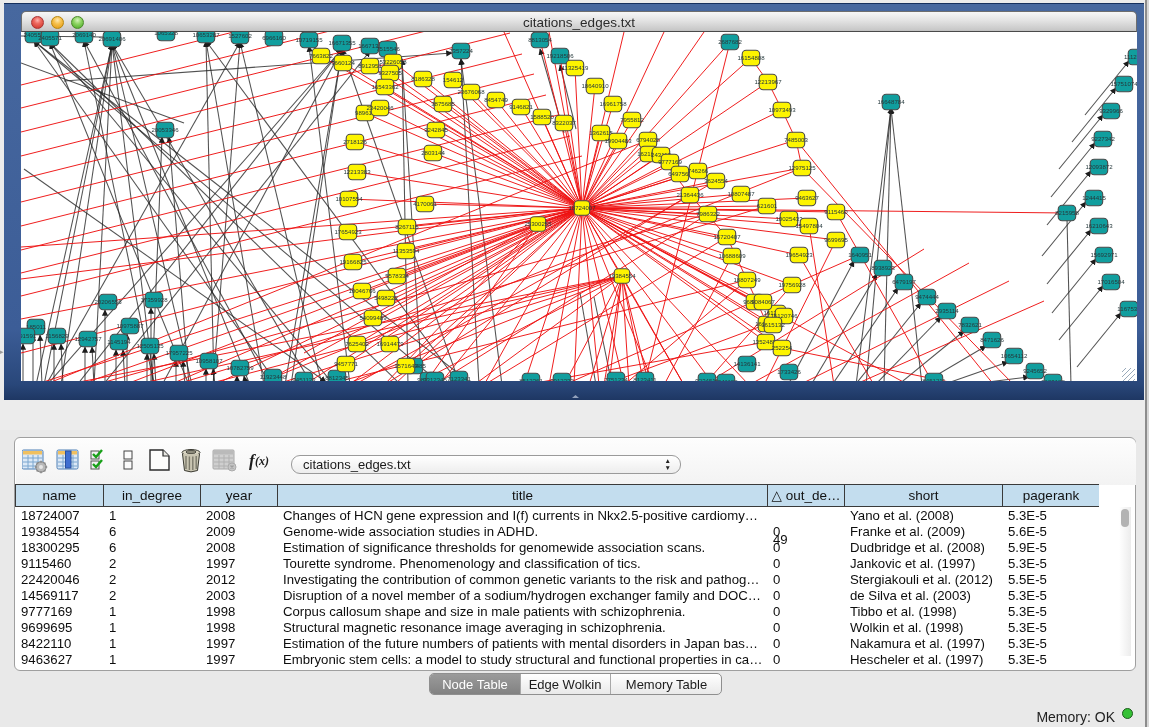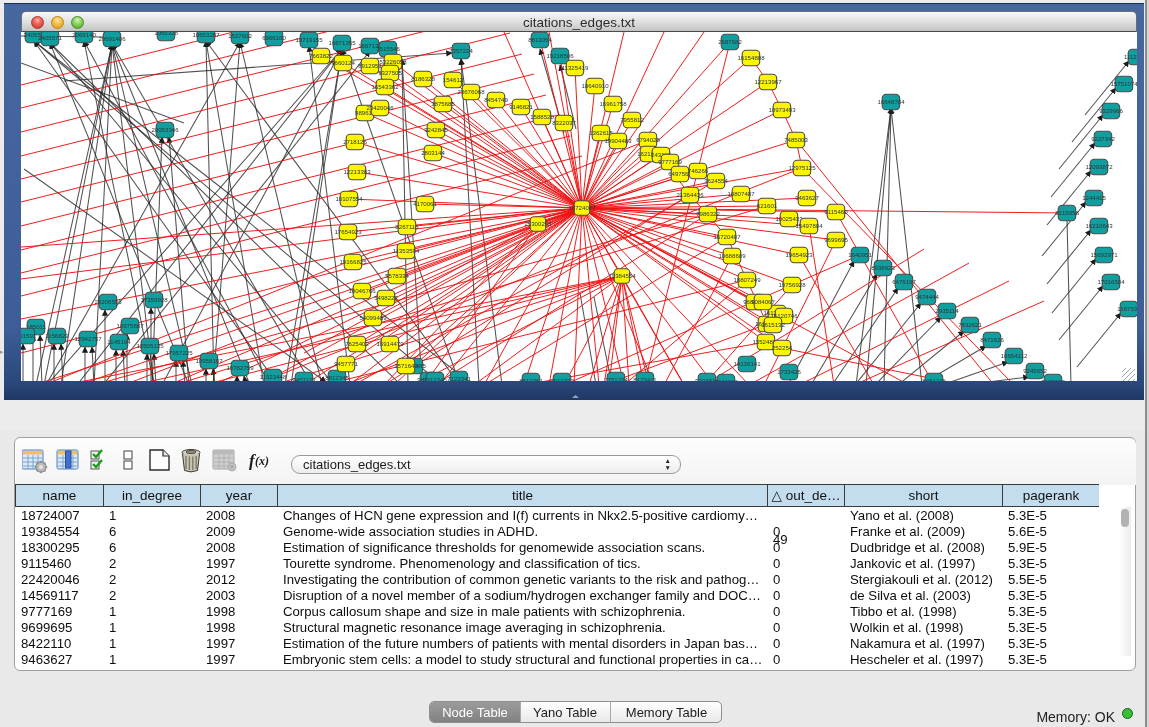--- a/index.html
+++ b/index.html
@@ -37,21 +37,21 @@
   line-height:18px; padding-left:11px; }
 #combo .ar { position:absolute; right:9px; top:2px; font-size:6.5px; color:#222; line-height:6.5px; text-align:center; }
 .hcell { position:absolute; top:484px; height:23px; background:#c3ddee; border:1px solid #3a3a3a;
   border-right:none; font-size:13.5px; color:#111; text-align:center; line-height:22px; }
 .cell { position:absolute; height:16px; font-size:13.2px; line-height:16px; color:#0d0d0d;
   white-space:nowrap; overflow:hidden; text-overflow:ellipsis; }
 #vsb { position:absolute; left:1119px; top:507px; width:12px; height:149px;
   background:linear-gradient(90deg,#ffffff,#ececec); }
 #vsb .th { position:absolute; left:2px; top:2px; width:8px; height:18px; border-radius:4px; background:#b3b3b3; }
 #tabs { position:absolute; left:429px; top:673px; width:293px; height:22px; border:1px solid #8f8f8f;
-  border-radius:5px; background:linear-gradient(#ffffff,#e9e9e9); overflow:hidden; font-size:13px;margin-top:28px; }
+  border-radius:5px; background:linear-gradient(#ffffff,#e9e9e9); overflow:hidden; font-size:13px; }
 #tabs .seg { position:absolute; top:0; height:22px; line-height:21px; text-align:center; color:#1c1c1c; }
 #tabs .sel { background:linear-gradient(#9b9b9b,#7f7f7f); color:#fff; }
 #tabs .sp { position:absolute; top:0; width:1px; height:22px; background:#a8a8a8; }
 #mem { position:absolute; right:34px; top:709px; font-size:14px; color:#222; }
 #memdot { position:absolute; right:16px; top:708px; width:11px; height:11px; border-radius:50%;
   background:#35c135; border:1.5px solid #1d5c1d; }
 #rightborder { position:absolute; right:0; top:0; width:4px; height:727px; background:#d7d7d7;
   border-left:2px solid #8c8c8c; }
 #collapser { position:absolute; left:0; top:348px; width:4px; height:10px; color:#9a9a9a; font-size:7px; }
 </style></head>
@@ -1066,21 +1066,21 @@
       <div class="cell" style="left:283px;width:482px;top:652px">Embryonic stem cells: a model to study structural and functional properties in cardiomyocytes development</div>
       <div class="cell" style="left:773px;width:69px;top:652px">0</div>
       <div class="cell" style="left:850px;width:150px;top:652px">Hescheler et al. (1997)</div>
       <div class="cell" style="left:1008px;width:83px;top:652px">5.3E-5</div>
     </div>
   <div id="vsb">
       <div class="th"></div>
     </div>
   <div id="tabs">
     <div class="seg sel" style="left:0;width:90px">Node Table</div>
-    <div class="seg" style="left:90px;width:90px">Yano Table</div>
+    <div class="seg" style="left:90px;width:90px">Edge Wolkin</div>
     <div class="seg" style="left:180px;width:113px">Memory Table</div>
     <div class="sp" style="left:90px"></div>
       <div class="sp" style="left:180px"></div>
   </div>
   <div id="mem">Memory: OK</div>
     <div id="memdot"></div>
   <div id="rightborder"></div>
   <div id="collapser">▸</div>
 </div>
 </body></html>

